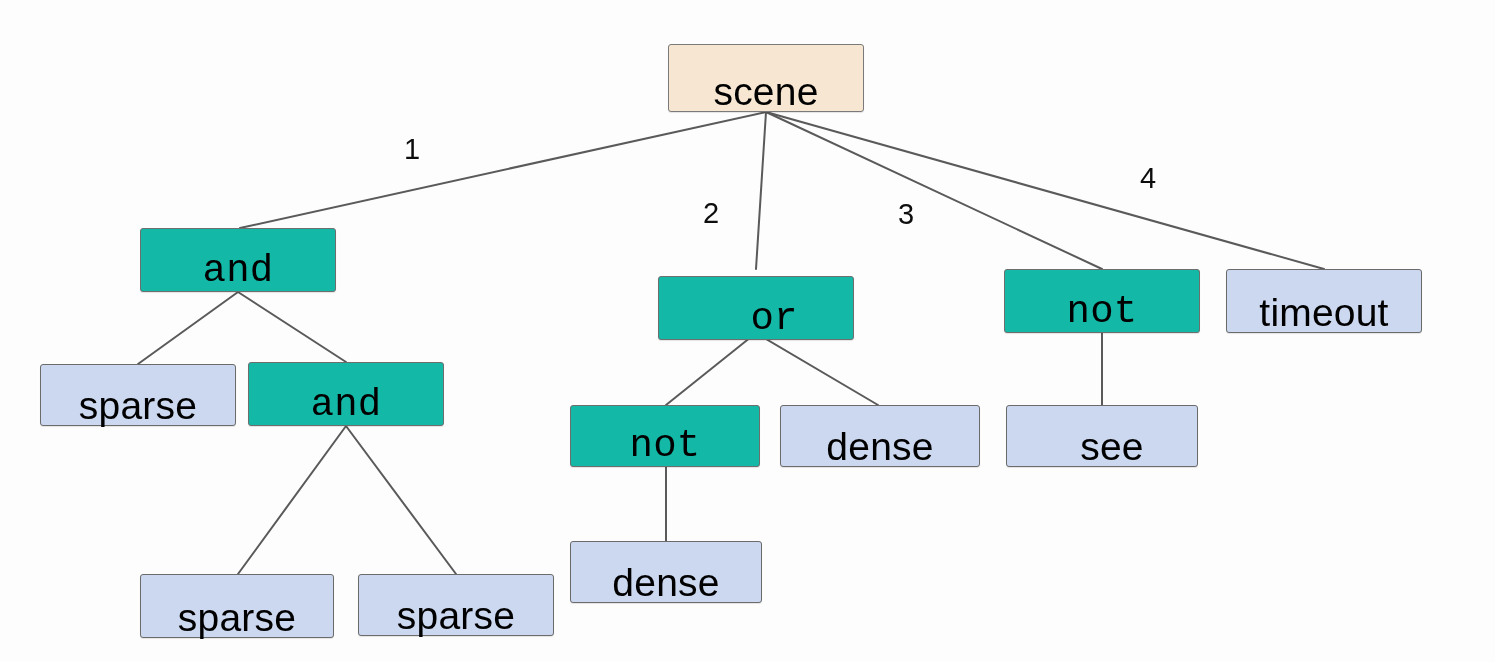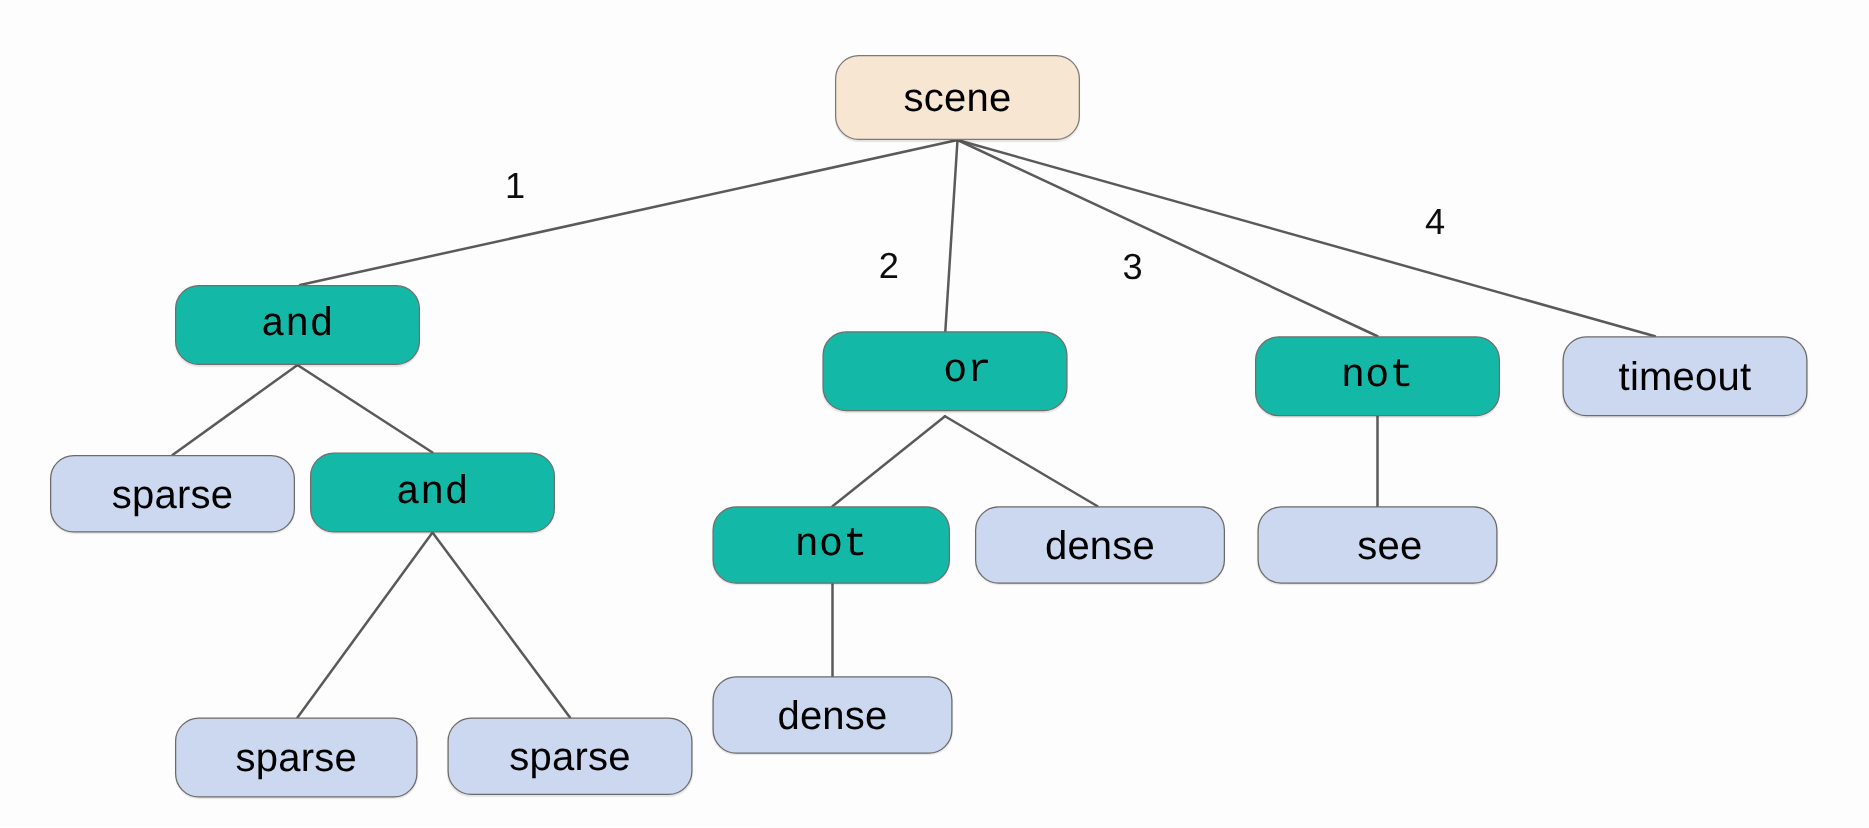--- a/index.html
+++ b/index.html
@@ -20,26 +20,26 @@
     left: 0;
     top: 0;
     width: 1495px;
     height: 662px;
     pointer-events: none;
   }
   .node {
     position: absolute;
     box-sizing: border-box;
     border: 1.6px solid #6b6b6b;
-    border-radius: 19px;
+    border-radius: 3px;
     display: flex;
-    align-items: center;
+    align-items: flex-end;
     justify-content: center;
     color: #000000;
-    font-size: 32px;
+    font-size: 39px;
     line-height: 1;
     letter-spacing: 0.2px;
     box-shadow: 0 1px 1px rgba(0,0,0,0.10);
     white-space: nowrap;
   }
   .node-root   { background: #f7e7d2; border-color: #7a7a7a; }
   .node-op     { background: #14b8a6; border-color: #6e6e6e; font-family: Liberation Mono, monospace; }
   .node-leaf   { background: #ccd8ef; border-color: #6b6b6b; }
   .edge-label {
     position: absolute;
@@ -67,27 +67,27 @@
       <line x1="666" y1="467" x2="666" y2="541" stroke="#5a5a5a" stroke-width="2" stroke-linecap="round"></line>
       <line x1="1102" y1="333" x2="1102" y2="405" stroke="#5a5a5a" stroke-width="2" stroke-linecap="round"></line>
     </svg>
   <div id="node-layer">
       <div class="node node-root" style="left: 668px; top: 44px; width: 196px; height: 68px;">
         <span>scene</span>
       </div>
       <div class="node node-op" style="left: 140px; top: 228px; width: 196px; height: 64px;">
         <span>and</span>
       </div>
-      <div class="node node-op" style="left: 658px; top: 265px; width: 196px; height: 64px; padding-left: 36px;">
+      <div class="node node-op" style="left: 658px; top: 276px; width: 196px; height: 64px; padding-left: 36px;">
         <span>or</span>
       </div>
       <div class="node node-op" style="left: 1004px; top: 269px; width: 196px; height: 64px;">
         <span>not</span>
       </div>
-      <div class="node node-leaf" style="left: 1226px; top: 269px; width: 196px; height: 64px; margin-left: 24px;">
+      <div class="node node-leaf" style="left: 1226px; top: 269px; width: 196px; height: 64px;">
         <span>timeout</span>
       </div>
       <div class="node node-leaf" style="left: 40px; top: 364px; width: 196px; height: 62px;">
         <span>sparse</span>
       </div>
       <div class="node node-op" style="left: 248px; top: 362px; width: 196px; height: 64px;">
         <span>and</span>
       </div>
       <div class="node node-op" style="left: 570px; top: 405px; width: 190px; height: 62px;">
         <span>not</span>

